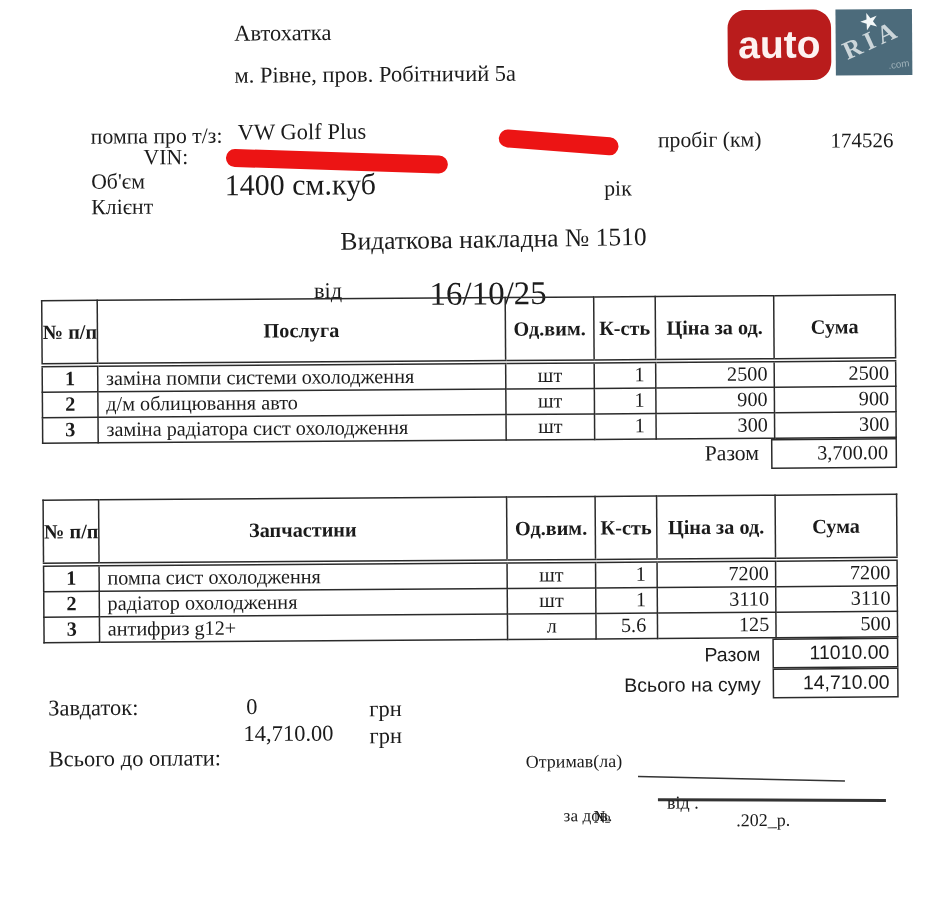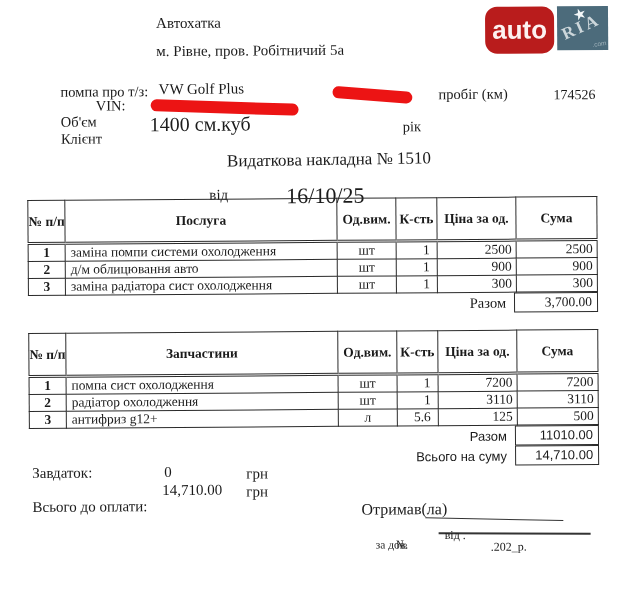--- a/index.html
+++ b/index.html
@@ -50,21 +50,21 @@
   .totals-label { margin-right:8px; font-size:14.5px; }
   .totals-box { width:84px; border:1.4px solid #2b2b2b; text-align:right;
                 padding:1px 5px 1px 2px; font-size:13.5px; height:20px; }
   .sans { font-family:"Liberation Sans", sans-serif; font-size:13px; }
   .bold { font-weight:normal; }
 
   
   .pay { font-size:15px; }
 
   
-  .received { left:360px; top:501px; font-size:16px; }
+  .received { left:349px; top:501px; font-size:12px; }
   .sig-line { left:424px; top:505px; width:138px; height:14px;
               border-bottom:1.5px solid #333; transform:rotate(1.6deg); transform-origin:left center; }
   .dov-line { left:437px; top:533px; width:152px; border-top:2px solid #333;
               transform:rotate(0.6deg); transform-origin:left center; }
   .small { font-size:11.5px; }
 </style>
 </head>
 <body>
 
 <div id="doc">

